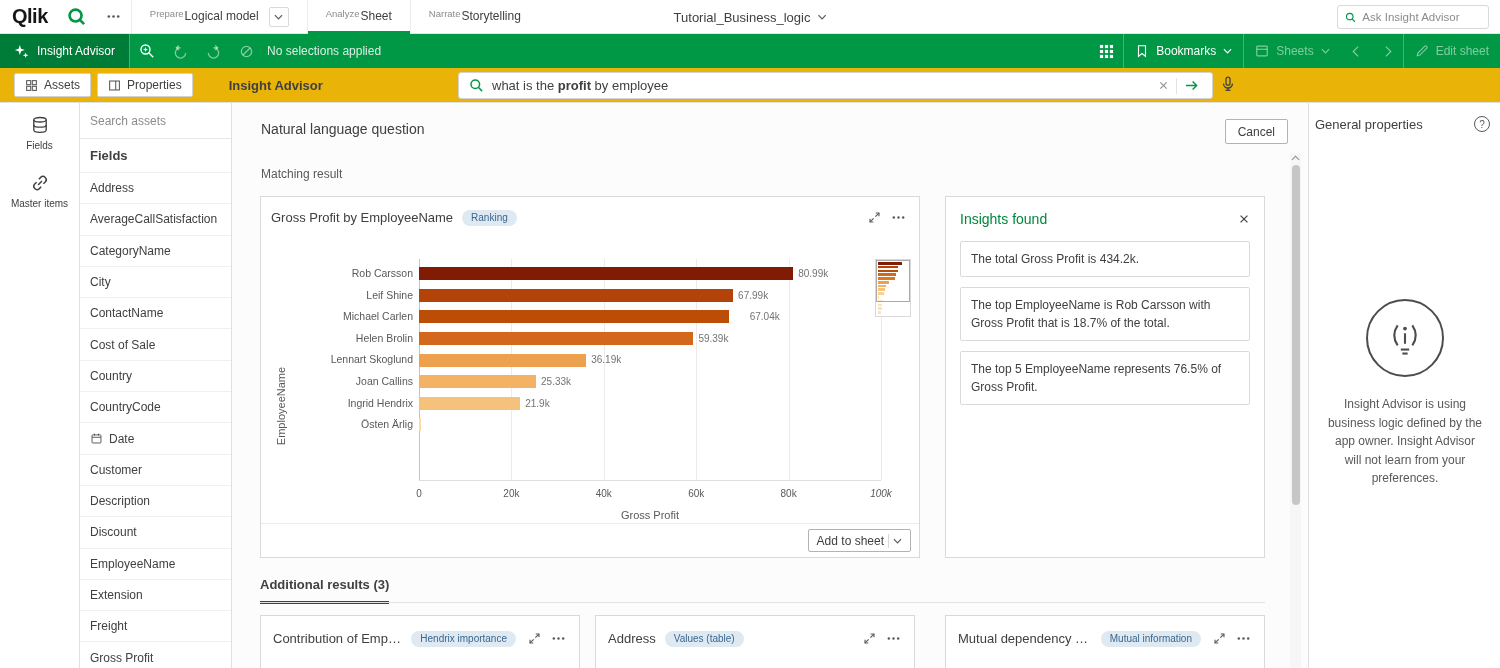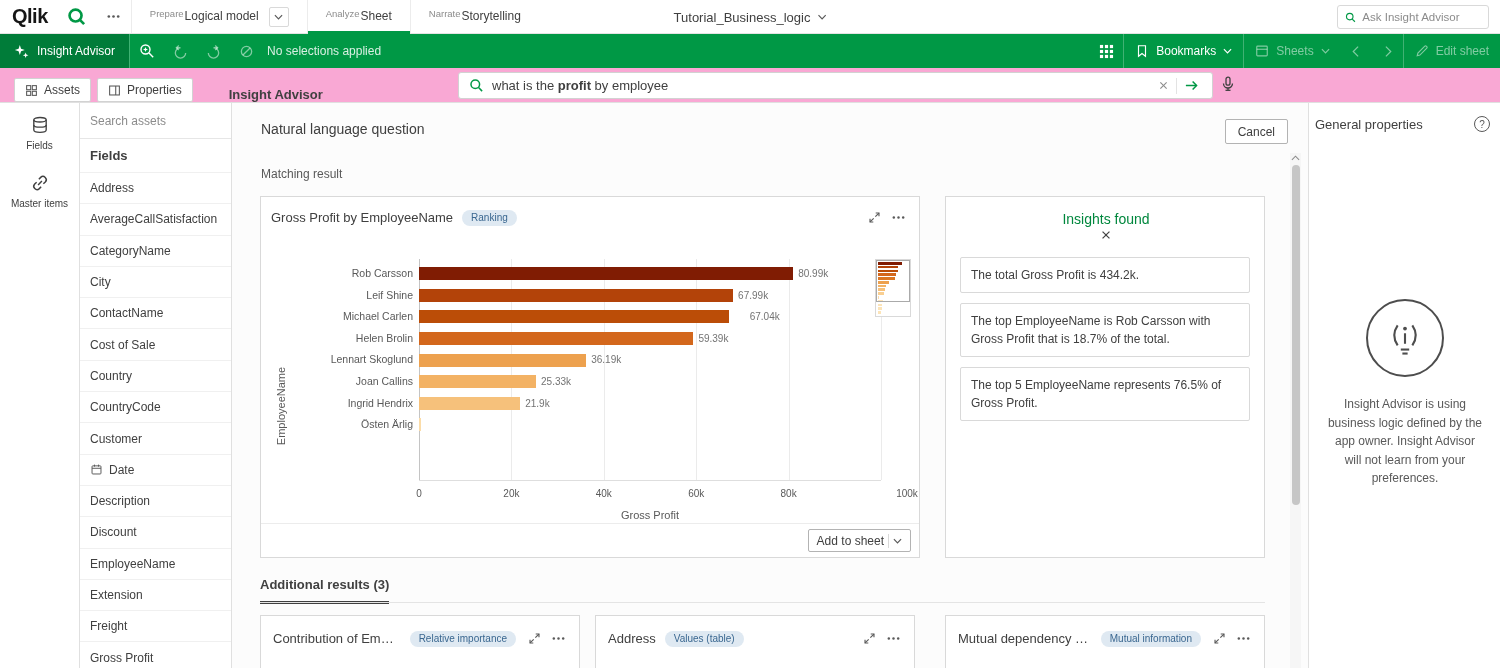--- a/index.html
+++ b/index.html
@@ -29,21 +29,21 @@
   .toolbar { position:absolute; top:34px; left:0; width:1500px; height:34px; background:#009845; display:flex; align-items:center; color:#fff; }
   .ia-btn { height:34px; display:flex; align-items:center; gap:8px; padding:0 14px; background:#007c39; color:#fff; font-size:12px; }
   .tb-sep { width:1px; height:34px; background:rgba(255,255,255,0.25); }
   .tb-icon { display:flex; align-items:center; justify-content:center; padding:0 9px; height:34px; color:#fff; }
   .tb-icon.dis, .tb-group.dis { color:rgba(255,255,255,0.5); cursor:default; }
   .tb-text { font-size:12px; color:rgba(255,255,255,0.85); margin-left:4px; }
   .tb-right { margin-left:auto; display:flex; align-items:center; height:34px; }
   .tb-group { display:flex; align-items:center; gap:7px; padding:0 11px; height:34px; font-size:12px; color:#fff; }
 
   
-  .sub-header { position:absolute; top:68px; left:0; width:1500px; height:35px; background:#f9a8d4; border-bottom:1px solid #e0e0e0; display:flex; align-items:flex-end; }
+  .sub-header { position:absolute; top:68px; left:0; width:1500px; height:35px; background:#eab308; border-bottom:1px solid #e0e0e0; display:flex; align-items:center; }
   .chip { display:flex; align-items:center; gap:6px; height:24px; padding:0 10px; background:#fff; border:1px solid #d2d2d2; border-radius:2px; font-size:12px; color:#404040; }
   .chip.first { margin-left:14px; } .chip + .chip { margin-left:6px; }
   .panel-title { margin-left:36px; font-size:13px; font-weight:bold; color:#404040; }
   .nlq { position:absolute; left:458px; top:4px; width:755px; height:27px; background:#fff; border:1px solid #d2d2d2; border-radius:3px; display:flex; align-items:center; padding:0 6px 0 10px; }
   .nlq .q { font-size:13px; color:#404040; white-space:pre; margin-left:8px; }
   .q-bold { font-weight:bold; }
   .nlq-spacer { flex:1; }
   .nlq-btn { display:flex; align-items:center; justify-content:center; padding:0 7px; height:100%; color:#8c8c8c; }
   .nlq-div { width:1px; height:16px; background:#e3e3e3; }
   .mic-btn { position:absolute; left:1220px; top:8px; color:#404040; }
@@ -92,21 +92,21 @@
   .x-ticks { position:absolute; left:158px; top:257px; width:462px; height:14px; }
   .tick { position:absolute; transform:translateX(-50%); font-size:10px; color:#595959; }
   .x-axis-title { position:absolute; left:158px; width:462px; top:278px; text-align:center; font-size:11px; color:#595959; }
   .mini-nav { position:absolute; right:8px; top:28px; width:36px; height:58px; background:#fff; border:1px solid #d9d9d9; padding:2px 0 0 2px; }
   .mini-bar { height:2.6px; margin-bottom:1.2px; }
   .mini-window { position:absolute; left:0; top:0; right:0; height:42px; border:1px solid #aaa; pointer-events:none; }
   .viz-footer { position:absolute; left:0; right:0; bottom:0; height:34px; border-top:1px solid #ececec; }
   .add-sheet-btn { position:absolute; right:8px; top:5px; height:23px; display:flex; align-items:center; padding:0 8px; background:#fff; border:1px solid #b3b3b3; border-radius:2px; font-size:12px; color:#404040; gap:4px; }
   .btn-sep { width:1px; height:14px; background:#d9d9d9; }
 
-  .ins-head { display:flex; align-items:center; padding:14px 12px 4px 14px;flex-direction:column; }
+  .ins-head { display:flex; align-items:center; padding:14px 12px 4px 14px; }
   .ins-title { flex:1; font-size:14px; color:#00873d; }
   .ins-close { color:#404040; padding:2px; }
   .insight-box { margin:10px 14px 0; border:1px solid #d9d9d9; border-radius:2px; padding:8px 10px; font-size:12px; color:#404040; line-height:1.5; background:#fff; }
 
   .add-results-tab { position:absolute; left:28px; top:474px; font-size:13px; font-weight:bold; color:#404040; padding-bottom:9px; border-bottom:3px solid #404040; cursor:pointer; }
   .add-results-line { position:absolute; left:28px; top:499px; width:1005px; height:1px; background:#e4e4e4; }
   .bottom-card { top:512px; width:320px; height:90px; }
   .bc1 { left:28px; } .bc2 { left:363px; } .bc3 { left:713px; }
   .bottom-card .viz-header { padding:12px 10px 0 12px; }
 
@@ -364,32 +364,32 @@
         <div class="field-row">
           <span>Cost of Sale</span>
         </div>
         <div class="field-row">
           <span>Country</span>
         </div>
         <div class="field-row">
           <span>CountryCode</span>
         </div>
         <div class="field-row">
-          <span>Customer</span>
-        </div>
-        <div class="field-row">
           <span class="f-ic">
             <svg width="13" height="13" viewBox="0 0 16 16" fill="none" stroke="currentColor" stroke-width="1.2">
               <rect x="2.5" y="3.5" width="11" height="10" rx="1"></rect>
               <line x1="2.5" y1="6.5" x2="13.5" y2="6.5"></line>
               <line x1="5.5" y1="2" x2="5.5" y2="4.5"></line>
               <line x1="10.5" y1="2" x2="10.5" y2="4.5"></line>
             </svg>
           </span>
           <span>Date</span>
+        </div>
+        <div class="field-row">
+          <span>Customer</span>
         </div>
         <div class="field-row">
           <span>Description</span>
         </div>
         <div class="field-row">
           <span>Discount</span>
         </div>
         <div class="field-row">
           <span>EmployeeName</span>
         </div>
@@ -498,21 +498,21 @@
                 <div class="bar" style="width: 1.848px; background: rgb(251, 220, 168);"></div>
               </div>
             </div>
           </div>
         <div class="x-ticks" id="x-ticks">
             <span class="tick" style="left: 0px;">0</span>
             <span class="tick" style="left: 92.4px;">20k</span>
             <span class="tick" style="left: 184.8px;">40k</span>
             <span class="tick" style="left: 277.2px;">60k</span>
             <span class="tick" style="left: 369.6px;">80k</span>
-            <span class="tick" style="left: 488px;">100k</span>
+            <span class="tick" style="left: 462px; font-style: italic;">100k</span>
           </div>
         <div class="x-axis-title">Gross Profit</div>
         <div class="mini-nav" id="mini-nav">
             <div class="mini-bar" style="width: 24.297px; background: rgb(128, 28, 3);"></div>
             <div class="mini-bar" style="width: 20.397px; background: rgb(179, 67, 9);"></div>
             <div class="mini-bar" style="width: 20.112px; background: rgb(187, 77, 7);"></div>
             <div class="mini-bar" style="width: 17.817px; background: rgb(211, 103, 28);"></div>
             <div class="mini-bar" style="width: 17.049px; background: rgb(219, 118, 35);"></div>
             <div class="mini-bar" style="width: 10.857px; background: rgb(237, 161, 78);"></div>
             <div class="mini-bar" style="width: 7.599px; background: rgb(243, 178, 100);"></div>
@@ -553,21 +553,21 @@
           <div class="insight-box">The top 5 EmployeeName represents 76.5% of Gross Profit.</div>
         </div>
     </aside>
 
     <span class="add-results-tab">Additional results (3)</span>
     <div class="add-results-line"></div>
 
     <section class="card bottom-card bc1">
       <div class="viz-header">
         <span class="viz-title">Contribution of Employ…</span>
-        <span class="badge">Relative importance</span>
+        <span class="badge">Hendrix importance</span>
         <span class="viz-icons">
           <button>
               <svg width="13" height="13" viewBox="0 0 16 16" fill="none" stroke="currentColor" stroke-width="1.4">
                 <path d="M9.5 2.5h4v4"></path>
                 <line x1="13.5" y1="2.5" x2="9" y2="7"></line>
                 <path d="M6.5 13.5h-4v-4"></path>
                 <line x1="2.5" y1="13.5" x2="7" y2="9"></line>
               </svg>
             </button>
           <button>

